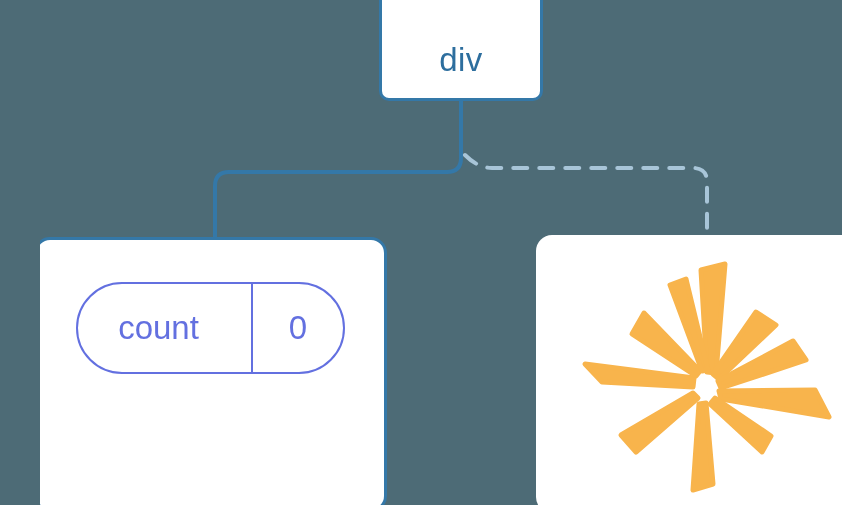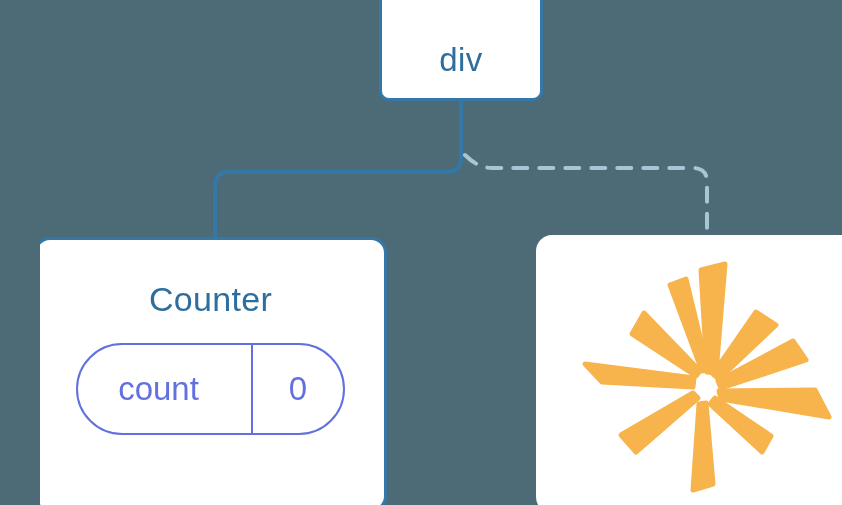--- a/index.html
+++ b/index.html
@@ -120,21 +120,20 @@
     <path d="M 421 101 L 421 158 Q 421 172 407 172 L 189 172 Q 175 172 175 186 L 175 240" fill="none" stroke="#3478a8" stroke-width="4" stroke-linecap="round"></path>
 
     <path d="M 425 155 Q 438 168 452 168 L 653 168 Q 667 168 667 182 L 667 238" fill="none" stroke="#a8c5d8" stroke-width="4" stroke-linecap="round" stroke-dasharray="14 12"></path>
   </svg>
 
   <div class="node" id="node-div">
     <span class="tag-label">div</span>
   </div>
 
   <div class="node" id="node-counter">
-    <span class="comp-title">Counter</span>
     <div class="state-pill">
       <span class="pill-key">count</span>
       <span class="pill-value">0</span>
     </div>
   </div>
 
   <div class="node" id="node-sparkle">
     <svg viewBox="496 235 352 278" width="352" height="278">
       <g id="ray-group">
           <polygon points="667,372 661,270 685,264 676,373" fill="#f8b44c" stroke="#f8b44c" stroke-width="5" stroke-linejoin="round"></polygon>

